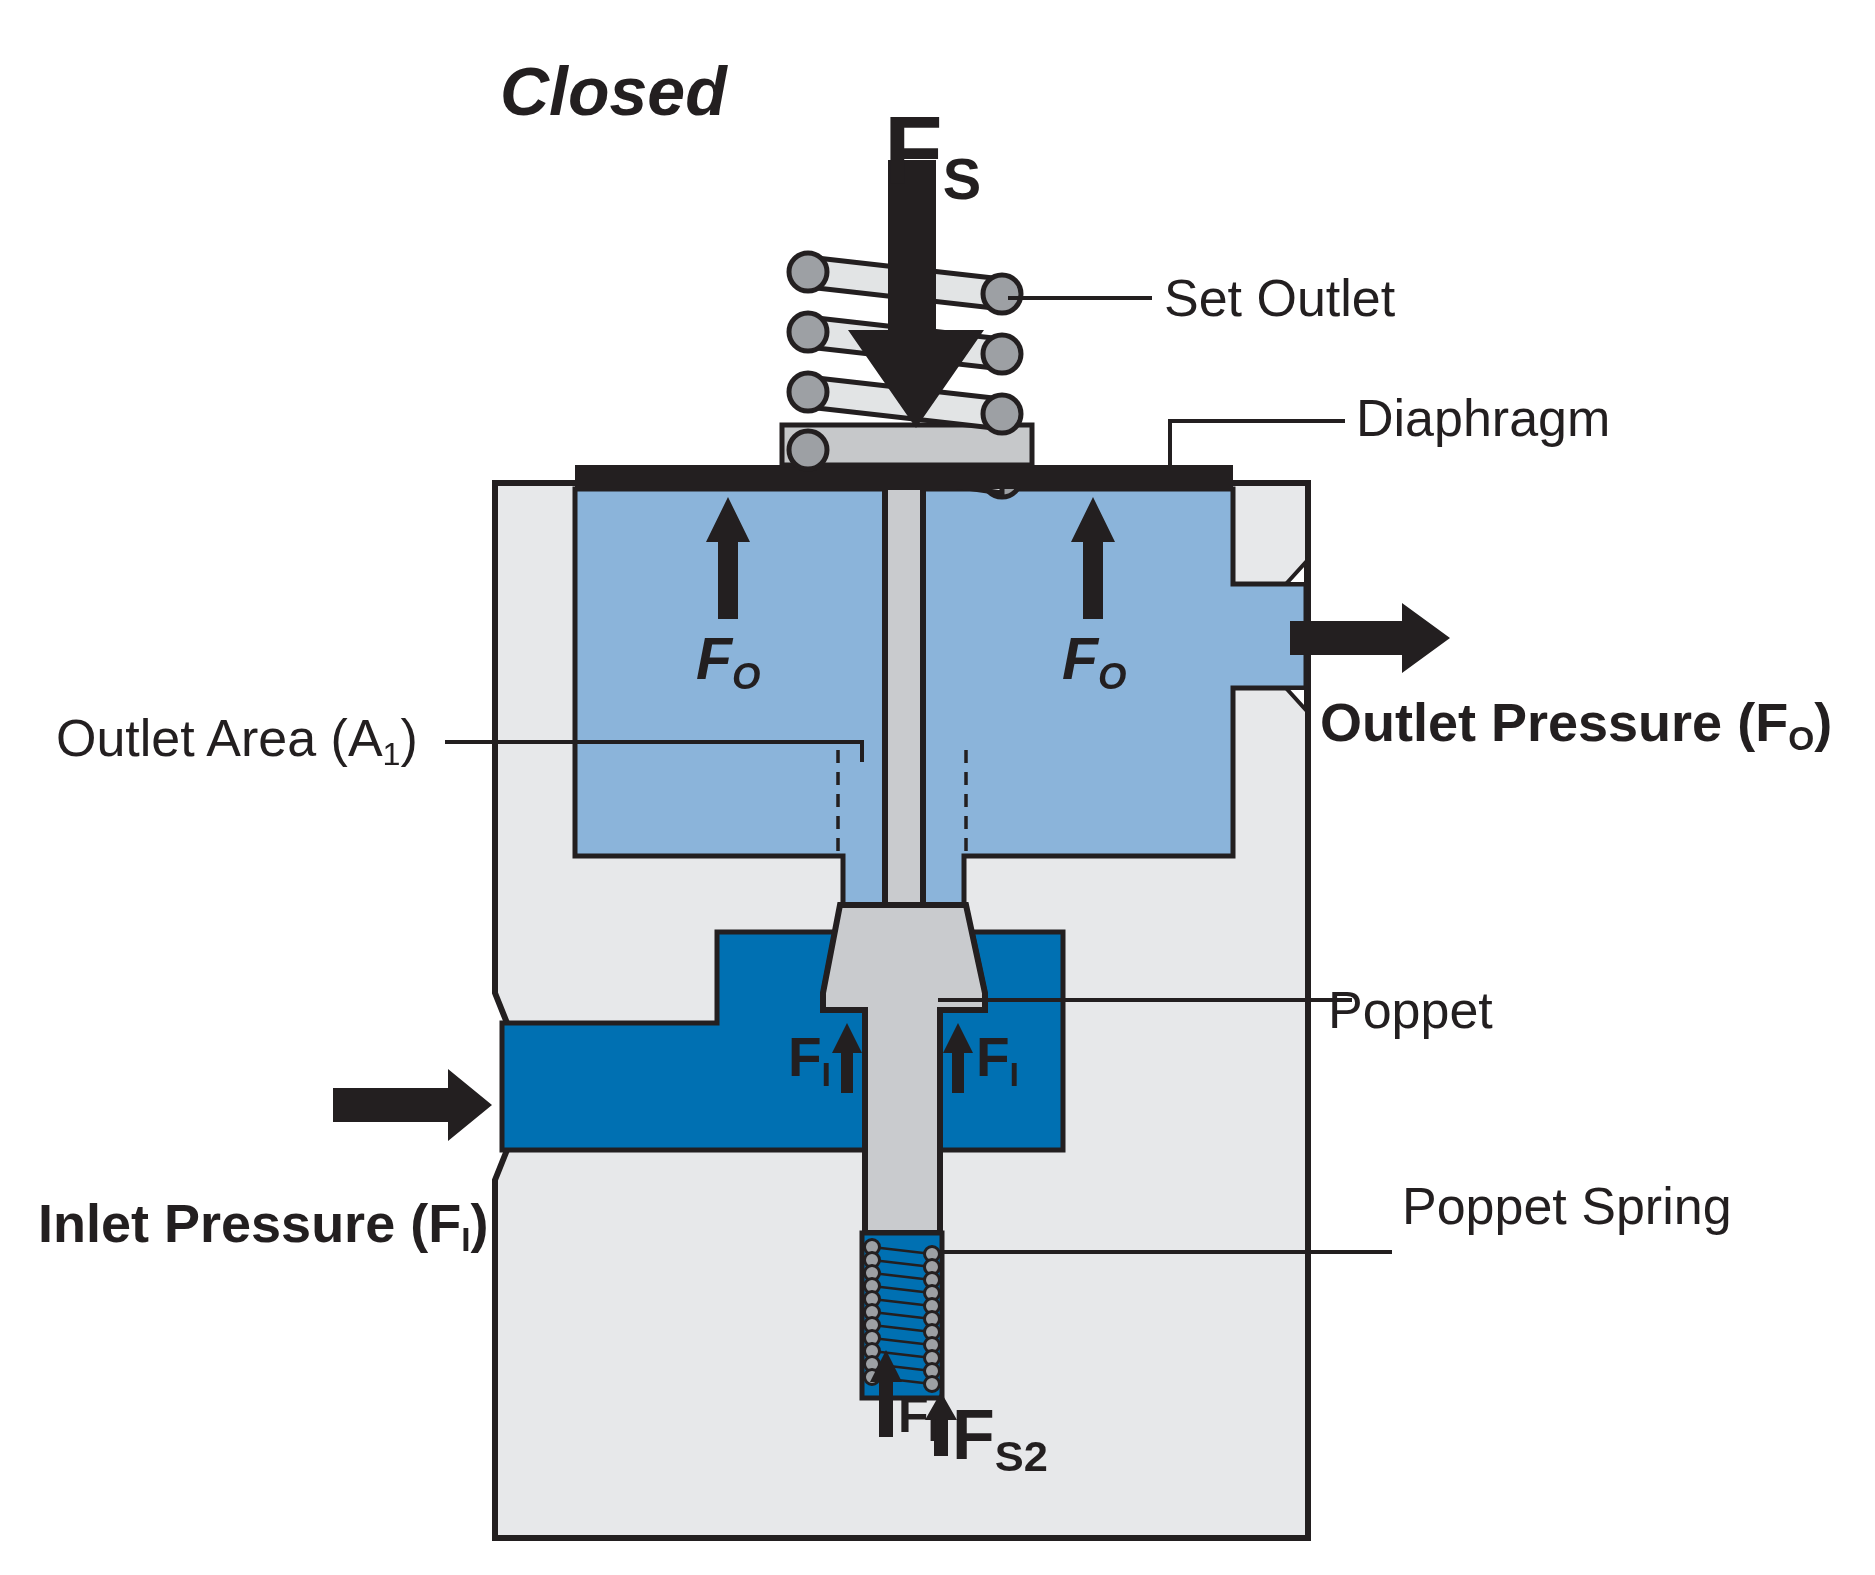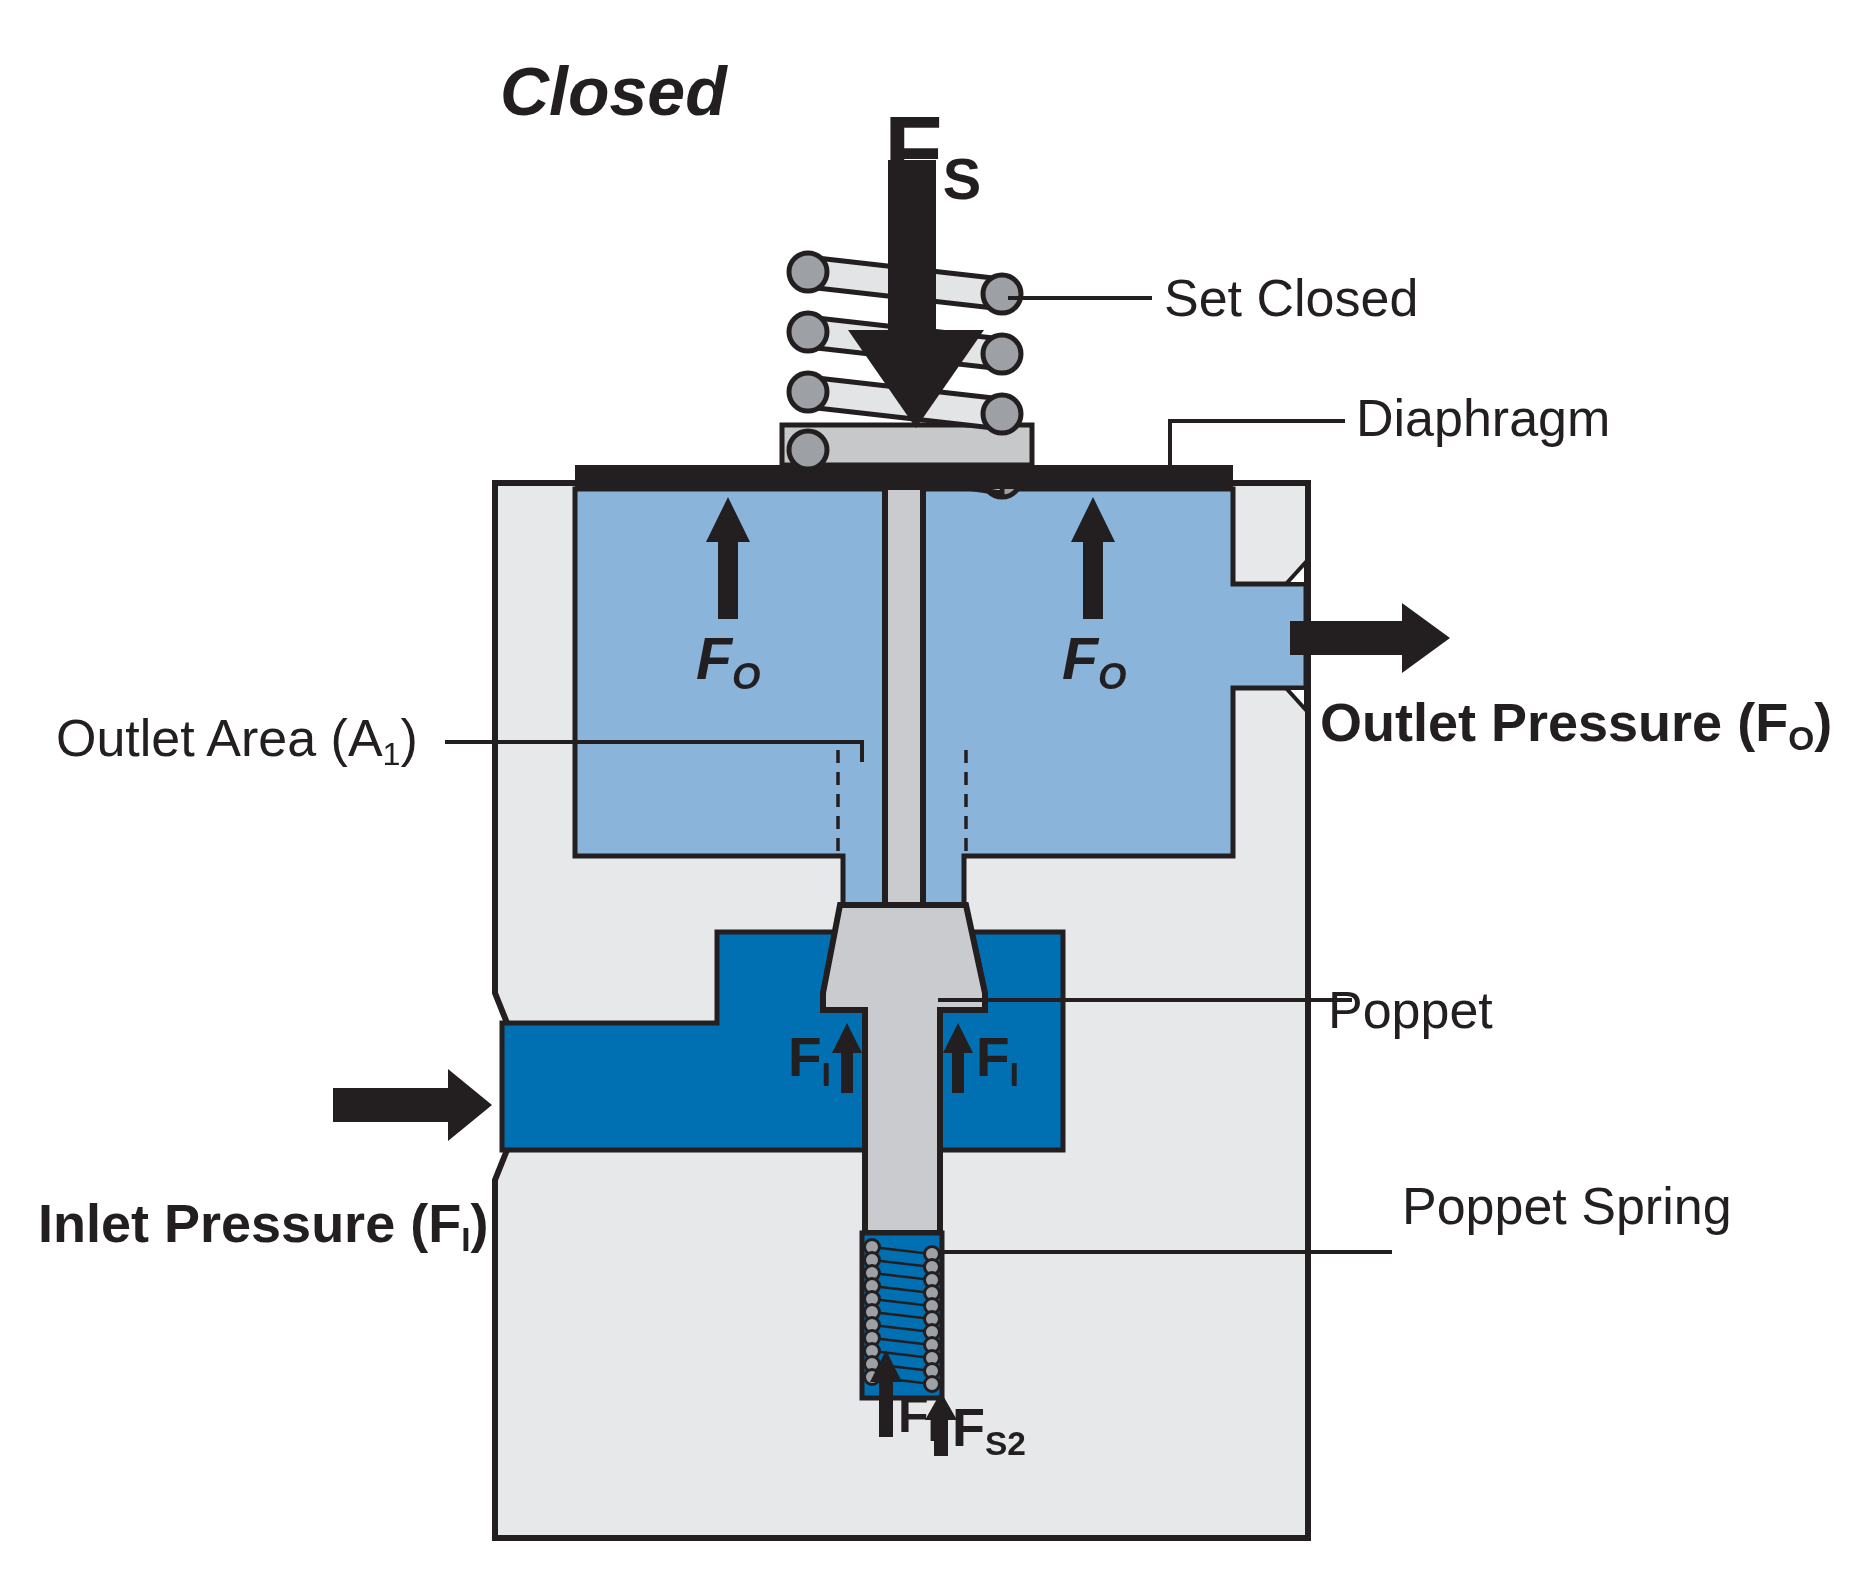--- a/index.html
+++ b/index.html
@@ -13,21 +13,21 @@
   svg{position:absolute;left:0;top:0;}
   .lbl{position:absolute;white-space:nowrap;line-height:1;color:var(--ink);}
   .callout{font-size:52px;font-weight:400;}
   .sub{font-size:.62em;vertical-align:-0.28em;font-weight:inherit;}
   .state{font-size:68px;font-weight:700;font-style:italic;}
   .force-big{font-size:96px;font-weight:700;margin-top:46px;}
   .force-big .sub{font-size:.6em;}
   .force-fo{font-size:59px;font-weight:700;font-style:italic;}
   .force-fi{font-size:55px;font-weight:700;}
   .force-small{font-size:50px;font-weight:700;}
-  .force-fs2{font-size:54px;font-weight:700;}
+  .force-fs2{font-size:70px;font-weight:700;}
   .port{font-size:54px;font-weight:700;}
   
   .body-fill{fill:var(--body_gray);stroke:var(--ink);stroke-width:6;}
   .lblue{fill:var(--light_blue);stroke:var(--ink);stroke-width:5;}
   .dblue{fill:var(--dark_blue);stroke:var(--ink);stroke-width:5;}
   .metal{fill:var(--metal_gray);stroke:var(--ink);stroke-width:6;}
   .seat{fill:var(--seat_gray);stroke:var(--ink);stroke-width:5;}
   .tube{fill:var(--tube_gray);stroke:var(--ink);stroke-width:5;}
   .endc{fill:var(--end_gray);stroke:var(--ink);stroke-width:5;}
   .coil{fill:var(--end_gray);stroke:var(--ink);stroke-width:3;}
@@ -146,21 +146,21 @@
 
   <div class="lbl state" style="left:500px;top:57px;">
     <span>Closed</span>
   </div>
 
   <div class="lbl force-big" style="left:884px;top:56px;">
     <span>F</span><span class="sub">S</span>
   </div>
 
   <div class="lbl callout" style="left:1164px;top:272px;">
-    <span>Set Closed</span>
+    <span>Set Outlet</span>
   </div>
 
   <div class="lbl callout" style="left:1356px;top:392px;">
     <span>Diaphragm</span>
   </div>
 
   <div class="lbl force-fo" style="left:696px;top:630px;">
     <span>F</span><span class="sub">O</span>
   </div>
   <div class="lbl force-fo" style="left:1062px;top:630px;">

